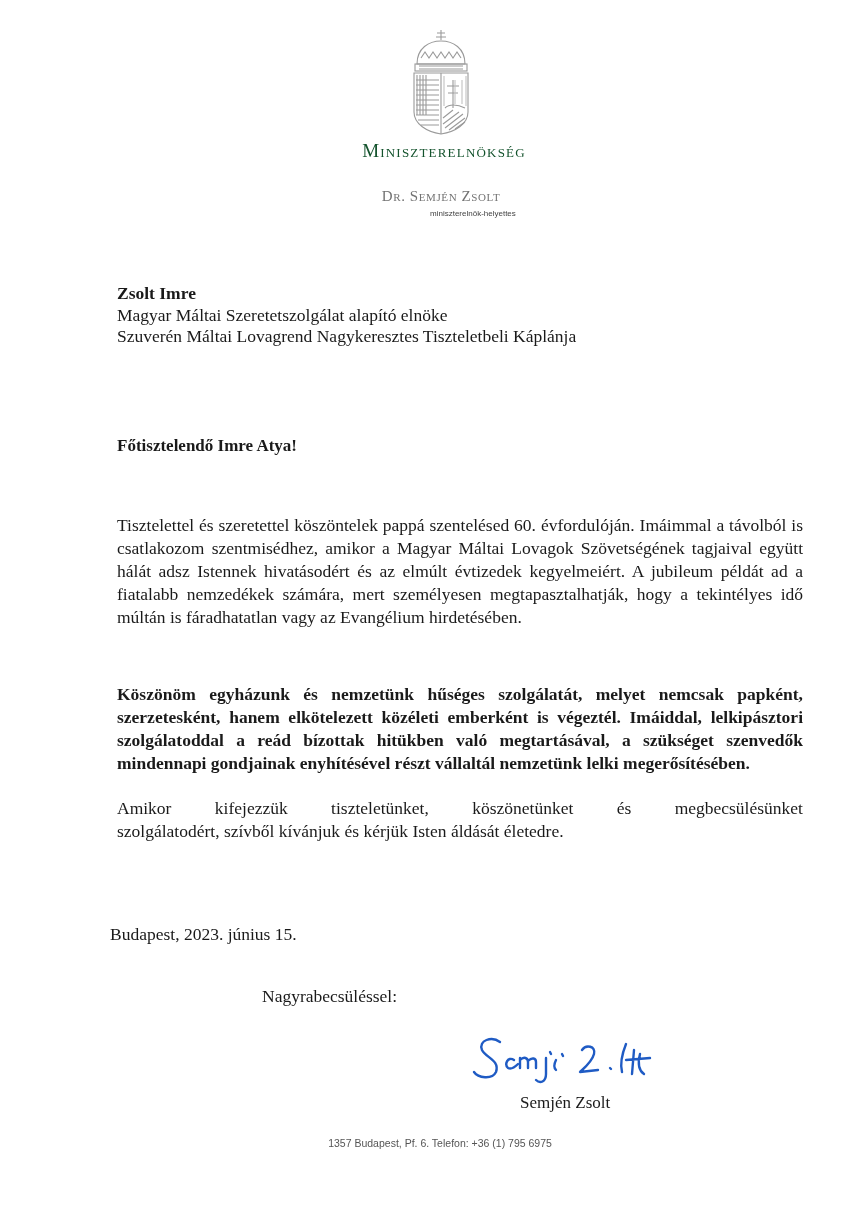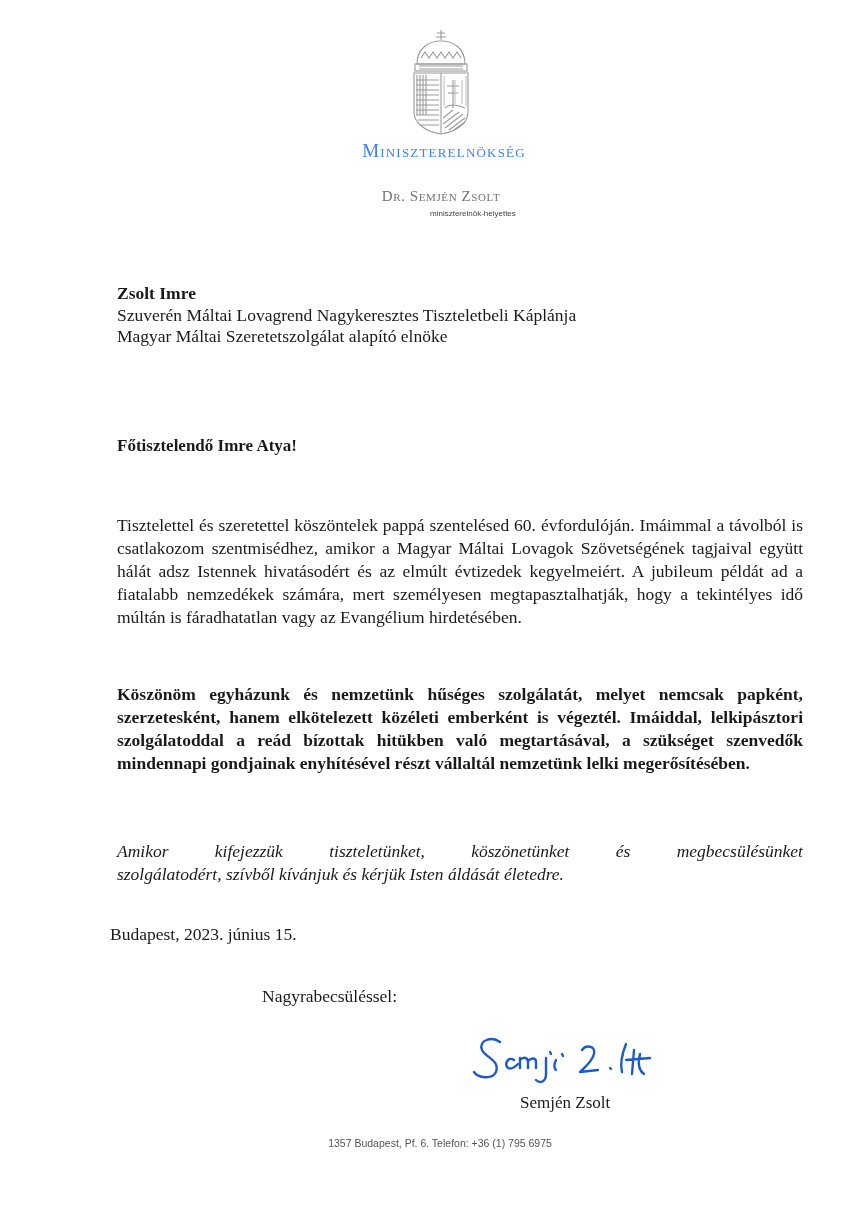--- a/index.html
+++ b/index.html
@@ -1,33 +1,33 @@
 <!DOCTYPE html>
 <html><head>
 <meta charset="utf-8">
 <style>
   html, body { margin: 0; padding: 0; background: #ffffff; }
   body { width: 868px; height: 1228px; position: relative; overflow: hidden; color: #1a1a1a; font-family: "Liberation Serif", "DejaVu Serif", serif; }
   .page { position: absolute; left: 0; top: 0; width: 868px; height: 1228px; background: #fff; }
 
   .crest { position: absolute; left: 407px; top: 28px; width: 68px; height: 108px; }
-  .ministry { position: absolute; left: 0; right: 0; top: 140px; text-align: center; font-size: 19px; letter-spacing: 1.2px; font-variant: small-caps; color: #3b82f6; padding-left: 20px; }
+  .ministry { position: absolute; left: 0; right: 0; top: 140px; text-align: center; font-size: 19px; letter-spacing: 1.2px; font-variant: small-caps; color: #14532d; padding-left: 20px; }
   .person { position: absolute; left: 0; right: 0; top: 188px; text-align: center; font-size: 15px; letter-spacing: 0.6px; font-variant: small-caps; color: #737373; padding-left: 14px; }
   .person-role { position: absolute; left: 430px; top: 209px; font-family: "Liberation Sans", "DejaVu Sans", sans-serif; font-size: 8px; color: #444; }
 
   .recipient { position: absolute; left: 117px; top: 283px; font-size: 17.5px; line-height: 21.5px; }
   .recipient div { white-space: nowrap; }
   .recipient .bold { font-weight: bold; }
 
   .salutation { position: absolute; left: 117px; top: 436px; font-size: 17px; font-weight: bold; }
 
   .para { position: absolute; left: 117px; width: 686px; font-size: 17.5px; line-height: 23px; text-align: justify; text-align-last: left; }
   .p1 { top: 514px; }
   .p2 { top: 683px; font-weight: bold; }
-  .p3 { top: 840px; font-style: italic; }
+  .p3 { top: 797px; }
   .p3 .first { display: flex; justify-content: space-between; }
 
   .place-date { position: absolute; left: 110px; top: 910px; font-size: 17.5px; margin-top: 14px; }
   .closing { position: absolute; left: 262px; top: 986px; font-size: 17.5px; }
   .signature { position: absolute; left: 470px; top: 1030px; width: 200px; height: 56px; }
   .signer { position: absolute; left: 520px; top: 1093px; font-size: 17px; }
   .footer { position: absolute; left: 0; right: 0; top: 1137px; text-align: center; font-family: "Liberation Sans", "DejaVu Sans", sans-serif; font-size: 10.5px; color: #555; padding-left: 12px; }
 </style>
 </head>
 <body>
@@ -57,22 +57,22 @@
       <path d="M48 52 v24 M55 52 v24 M37 48 v30 M59 48 v30" stroke="#c2c2c2"></path>
     </g>
   </svg>
 
   <div class="ministry">Miniszterelnökség</div>
   <div class="person">Dr. Semjén Zsolt</div>
   <div class="person-role">miniszterelnök-helyettes</div>
 
   <div class="recipient">
     <div class="bold">Zsolt Imre</div>
+    <div>Magyar Máltai Szeretetszolgálat alapító elnöke</div>
     <div>Szuverén Máltai Lovagrend Nagykeresztes Tiszteletbeli Káplánja</div>
-    <div>Magyar Máltai Szeretetszolgálat alapító elnöke</div>
   </div>
 
   <div class="salutation">Főtisztelendő Imre Atya!</div>
 
   <div class="para p1">Tisztelettel és szeretettel köszöntelek pappá szentelésed 60. évfordulóján. Imáimmal a távolból is csatlakozom szentmisédhez, amikor a Magyar Máltai Lovagok Szövetségének tagjaival együtt hálát adsz Istennek hivatásodért és az elmúlt évtizedek kegyelmeiért. A jubileum példát ad a fiatalabb nemzedékek számára, mert személyesen megtapasztalhatják, hogy a tekintélyes idő múltán is fáradhatatlan vagy az Evangélium hirdetésében.</div>
   <div class="para p2">Köszönöm egyházunk és nemzetünk hűséges szolgálatát, melyet nemcsak papként, szerzetesként, hanem elkötelezett közéleti emberként is végeztél. Imáiddal, lelkipásztori szolgálatoddal a reád bízottak hitükben való megtartásával, a szükséget szenvedők mindennapi gondjainak enyhítésével részt vállaltál nemzetünk lelki megerősítésében.</div>
 
   <div class="para p3">
     <div class="first">
       <span>Amikor</span>

